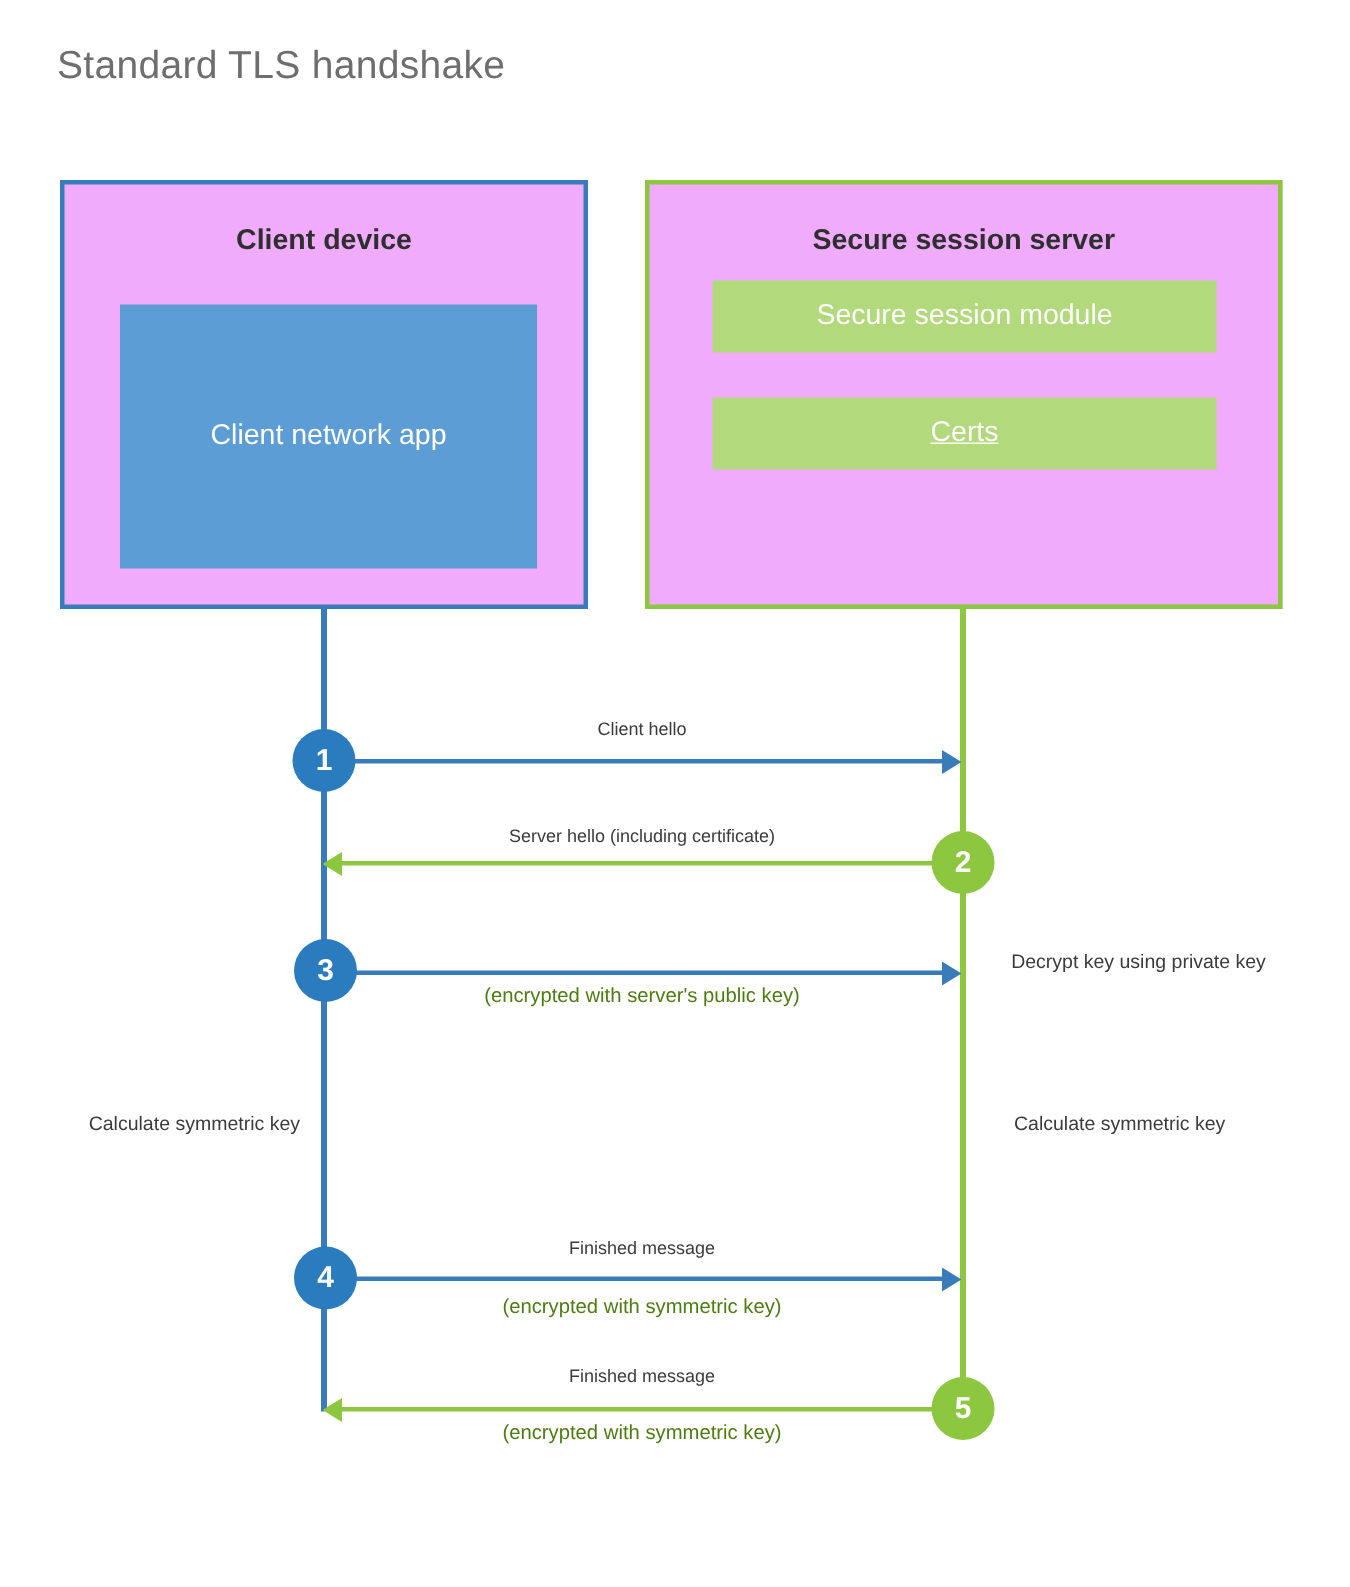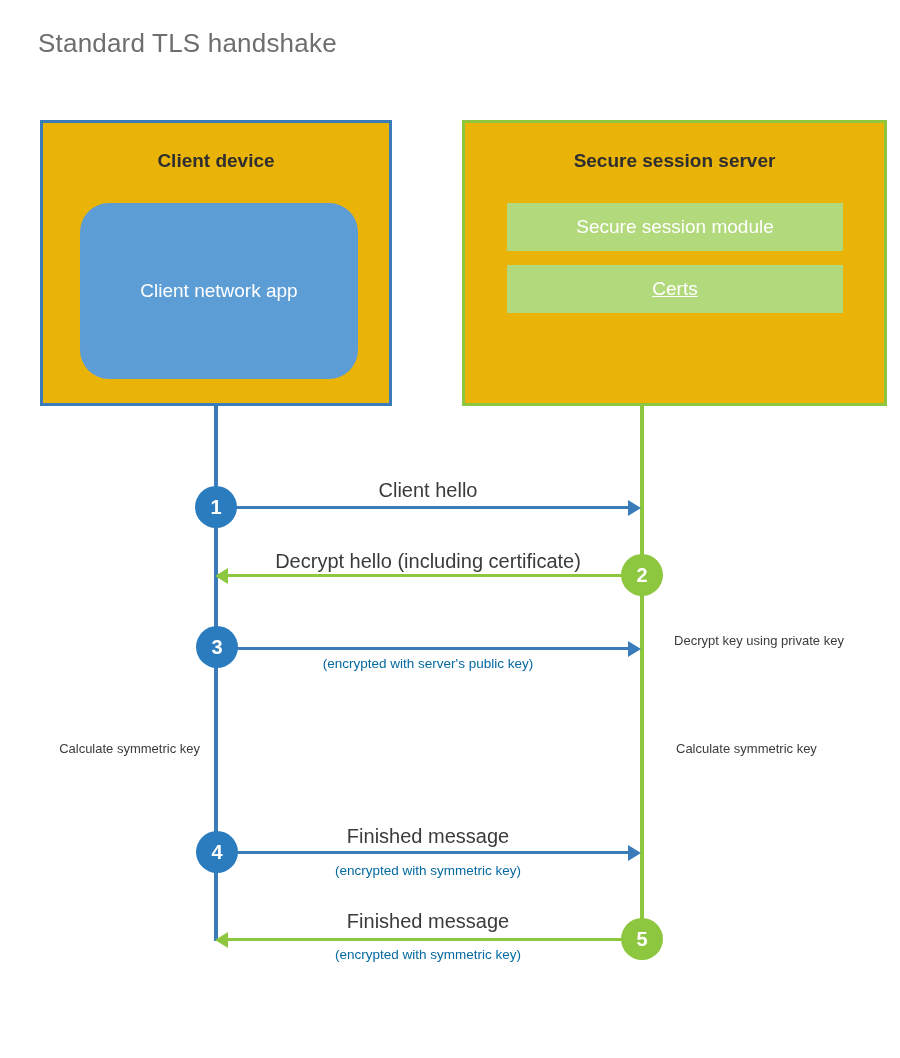--- a/index.html
+++ b/index.html
@@ -33,38 +33,37 @@
     font-size: 26px;
     font-weight: 400;
     color: #6e6e6e;
     letter-spacing: 0.2px;
     white-space: nowrap;
   }
 
   
   .entity-box {
     position: absolute;
-    background: #eab308;
+    background: #f0abfc;
     box-sizing: border-box;
     padding-left: 20px;
   }
   .entity-box.client {
     left: 40px;
     top: 120px;
     width: 352px;
     height: 286px;
     border: 3px solid #3a7cba;
   }
   .entity-box.server {
     left: 430px;
     top: 120px;
     width: 425px;
     height: 286px;
     border: 3px solid #8dc63f;
-    margin-left: 32px;
   }
   .entity-title {
     position: absolute;
     left: 0;
     right: 0;
     top: 27px;
     text-align: center;
     font-size: 19px;
     font-weight: bold;
     color: #2f2f2f;
@@ -80,35 +79,34 @@
     background: #5d9dd5;
     color: #ffffff;
     display: flex;
     align-items: center;
     justify-content: center;
     text-align: right;
     font-size: 19px;
     line-height: 1.35;
     padding: 0 14px;
     box-sizing: border-box;
-    border-radius: 29px;
   }
   .server-block {
     position: absolute;
     left: 42px;
     width: 336px;
     height: 48px;
     background: #b2d97b;
     color: #ffffff;
     display: flex;
     align-items: center;
     justify-content: center;
     font-size: 19px;
   }
-  .server-block.b0 { top: 80px; }
+  .server-block.b0 { top: 64px; }
   .server-block.b1 { top: 142px; text-decoration: underline; }
   .server-block.b2 { top: 204px; }
 
   
   .lifeline {
     position: absolute;
     width: 4px;
   }
   .lifeline.client { left: 214px; background: #3a7cba; }
   .lifeline.server { left: 640px; background: #8dc63f; }
@@ -143,29 +141,29 @@
     align-items: center;
     justify-content: center;
   }
   .step-circle.blue { background: #2b7cbf; }
   .step-circle.green { background: #8dc63f; }
 
   
   .msg-label {
     position: absolute;
     text-align: center;
-    font-size: 20px;
+    font-size: 12px;
     color: #3b3b3b;
     white-space: nowrap;
   }
   .msg-sublabel {
     position: absolute;
     text-align: center;
     font-size: 13.5px;
-    color: #0369a1;
+    color: #4d7c0f;
     white-space: nowrap;
   }
 
   
   .side-note {
     position: absolute;
     font-size: 13px;
     line-height: 1.35;
     color: #3b3b3b;
   }
@@ -191,21 +189,21 @@
   </div>
 
   <div class="lifeline client" style="top:406px; height:535px;"></div>
   <div class="lifeline server" style="top:406px; height:535px;"></div>
 
   <div class="msg-label" style="left:216px; top:479px; width:424px;">Client hello</div>
   <div class="msg-line blue" style="left:216px; top:506px; width:414px;"></div>
   <div class="arrow-head right blue" style="left:628px; top:499.5px;"></div>
   <div class="step-circle blue" style="left:195px; top:486px;">1</div>
 
-  <div class="msg-label" style="left:216px; top:550px; width:424px;">Decrypt hello (including certificate)</div>
+  <div class="msg-label" style="left:216px; top:550px; width:424px;">Server hello (including certificate)</div>
   <div class="msg-line green" style="left:228px; top:574px; width:414px;"></div>
   <div class="arrow-head left green" style="left:215px; top:567.5px;"></div>
   <div class="step-circle green" style="left:621px; top:554px;">2</div>
 
   <div class="msg-line blue" style="left:216px; top:647px; width:414px;"></div>
   <div class="arrow-head right blue" style="left:628px; top:640.5px;"></div>
   <div class="step-circle blue" style="left:196px; top:626px;">3</div>
   <div class="msg-sublabel" style="left:216px; top:656px; width:424px;">(encrypted with server's public key)</div>
 
   <div class="side-note right" style="left:674px; top:632px; width:170px;text-align:center;">Decrypt key using private key</div>

